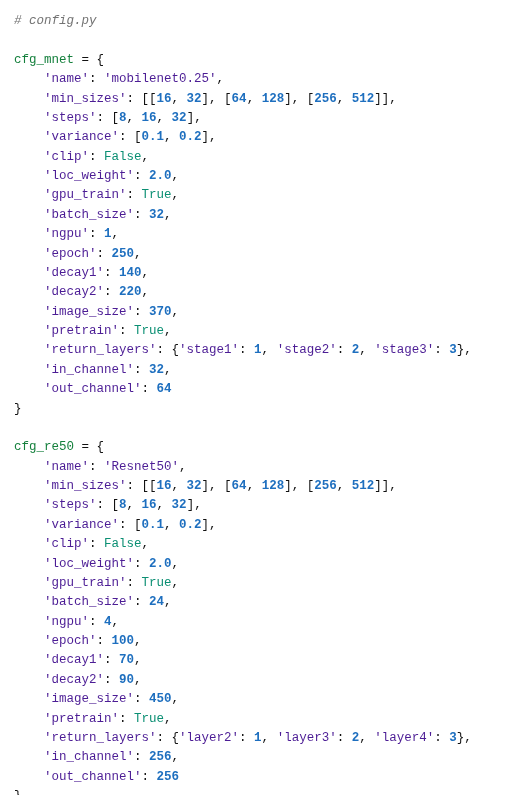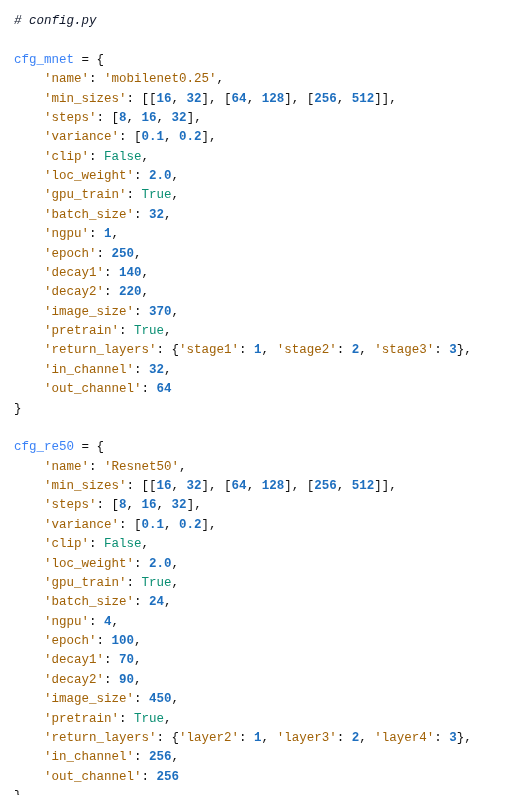--- a/index.html
+++ b/index.html
@@ -11,24 +11,24 @@
     padding: 12px 14px;
     color: #111;
     width: 511px;
     box-sizing: border-box;
   }
   pre {
     margin: 0;
     white-space: pre;
     font-family: inherit;
   }
-  .cm  { color: #0f172a; font-style: italic; }  
-  .id  { color: #3b82f6; margin-top: 8px; }                       
+  .cm  { color: #737373; font-style: italic; }  
+  .id  { color: #15803d; margin-top: 8px; }                       
   .op  { color: #111111; }                       
-  .st  { color: #a16207; }                       
+  .st  { color: #4c1d95; }                       
   .nm  { color: #1e6fbf; font-weight: bold; }                       
   .kw  { color: #0b8f73; font-family: Liberation Mono, monospace; }                       
 </style>
 </head>
 <body>
 
 <pre><span class="cm"># config.py</span>
 
 <span class="id">cfg_mnet</span> <span class="op">=</span> <span class="op">{</span>
     <span class="st">'name'</span>: <span class="st">'mobilenet0.25'</span>,

